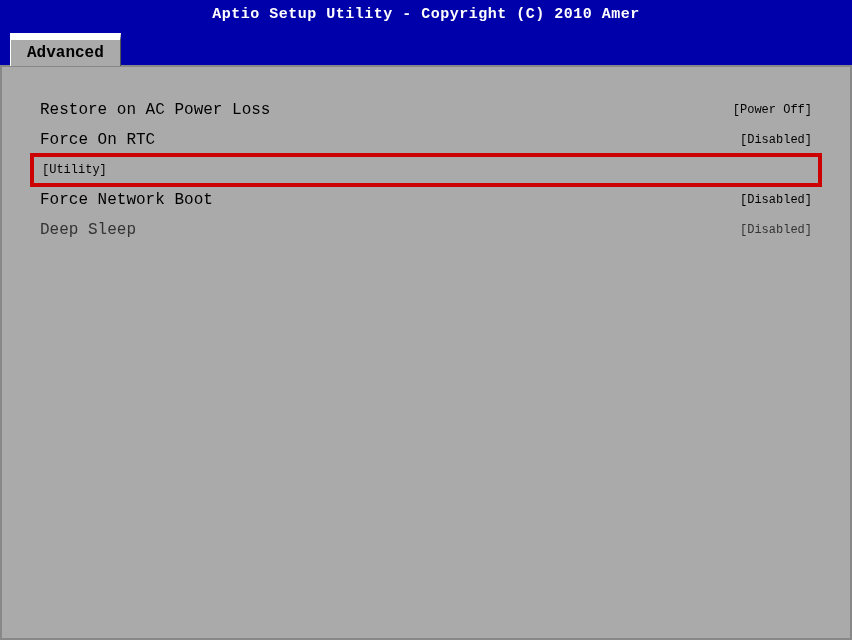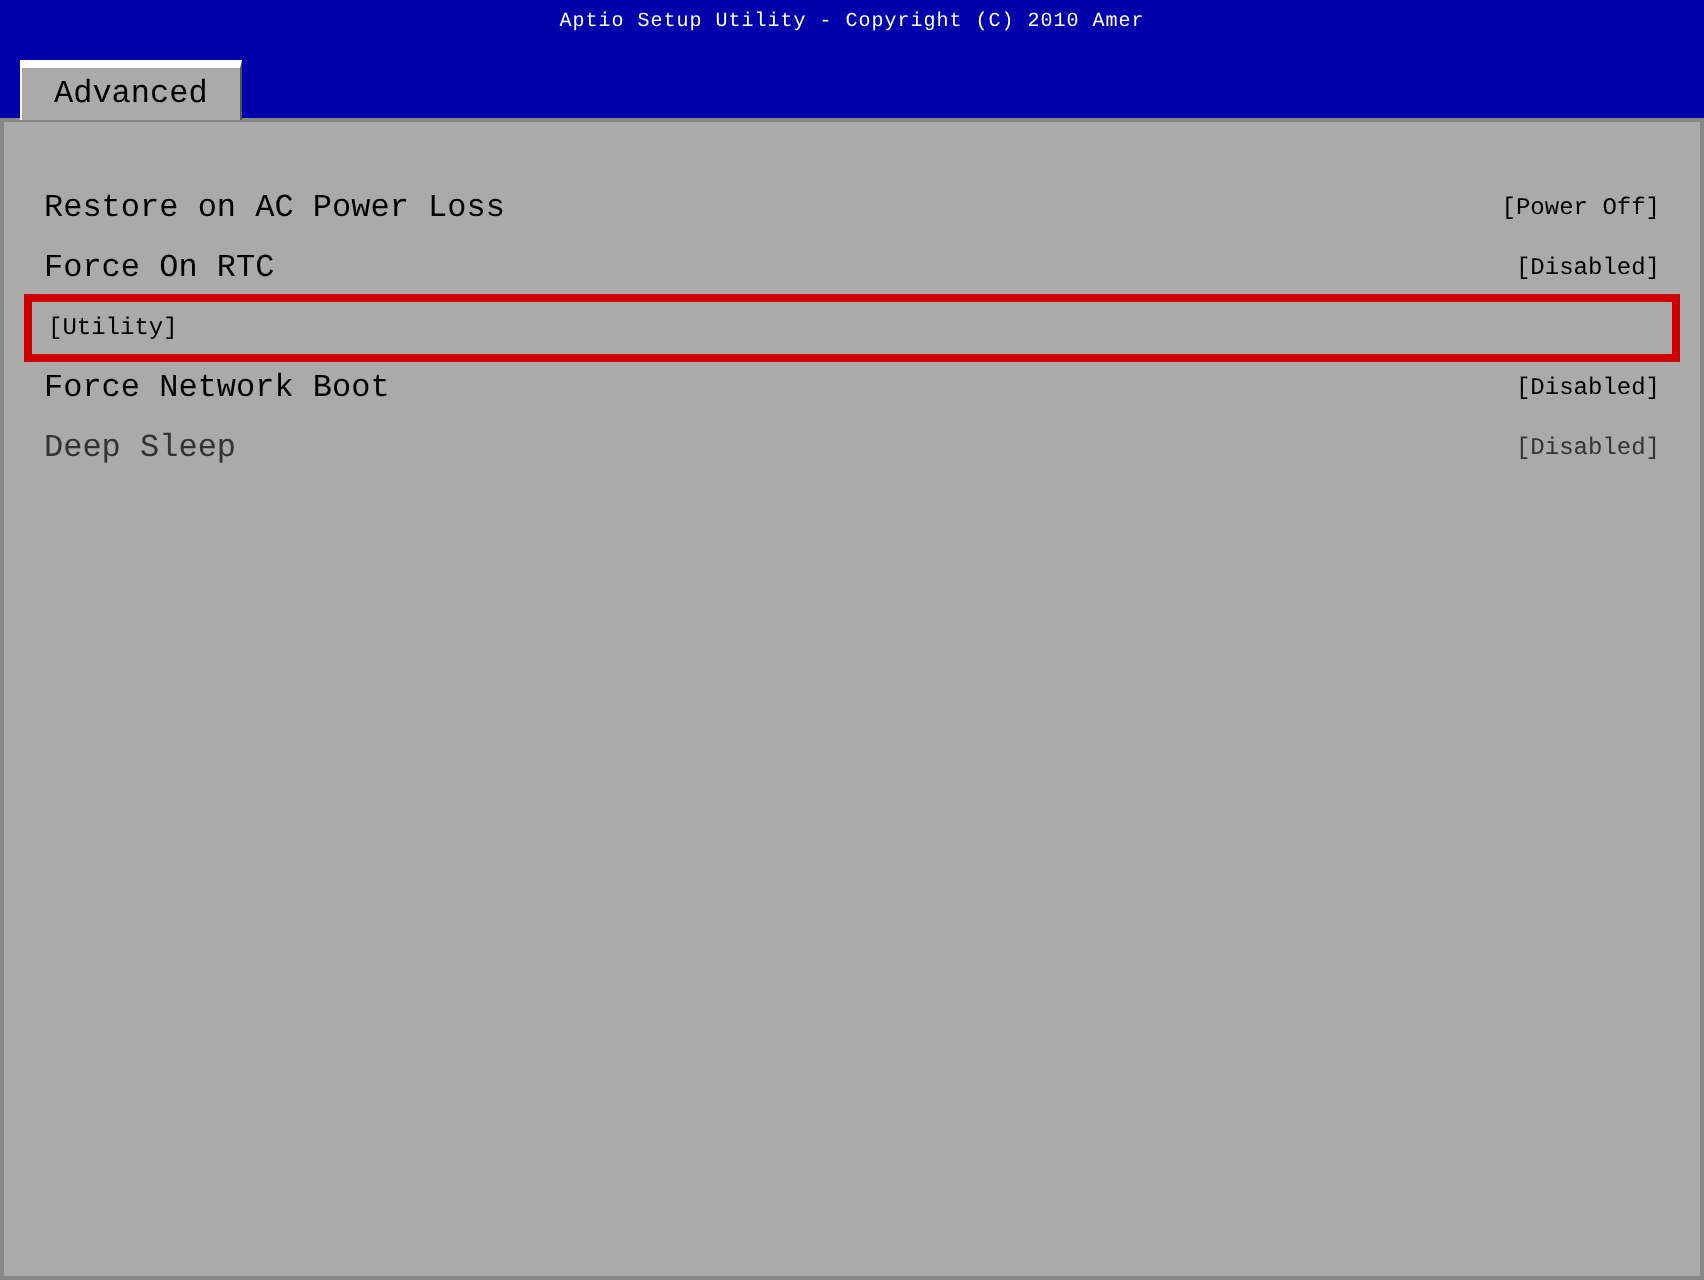--- a/index.html
+++ b/index.html
@@ -21,57 +21,57 @@
       display: flex;
       flex-direction: column;
     }
 
     
     .title-bar {
       background: #0000aa;
       color: #ffffff;
       text-align: center;
       padding: 6px 10px;
-      font-size: 10px;
-      font-weight: normal;
+      font-size: 15px;
+      font-weight: bold;
       letter-spacing: 0.5px;
       white-space: nowrap;
       overflow: hidden;
     }
 
     
     .tab-bar {
       background: #0000aa;
       display: flex;
       align-items: flex-end;
       padding: 0 10px;
       height: 36px;
     }
 
     .tab {
       background: #aaaaaa;
       color: #000000;
       padding: 4px 16px 4px 16px;
       font-size: 16px;
-      font-weight: normal;
+      font-weight: bold;
       cursor: pointer;
-      border-top: 4px solid #ffffff;
+      border-top: 7px solid #ffffff;
       border-left: 1px solid #ffffff;
       border-right: 1px solid #555555;
       position: relative;
       top: 1px;
     }
 
     
     .content-area {
       flex: 1;
       background: #aaaaaa;
       border: 2px solid #888888;
       margin: 0;
-      padding: 20px 12px;
+      padding: 20px 30px;
       display: flex;
       flex-direction: column;
       gap: 0;
     }
 
     .menu-item {
       display: flex;
       justify-content: space-between;
       align-items: center;
       padding: 6px 8px;

